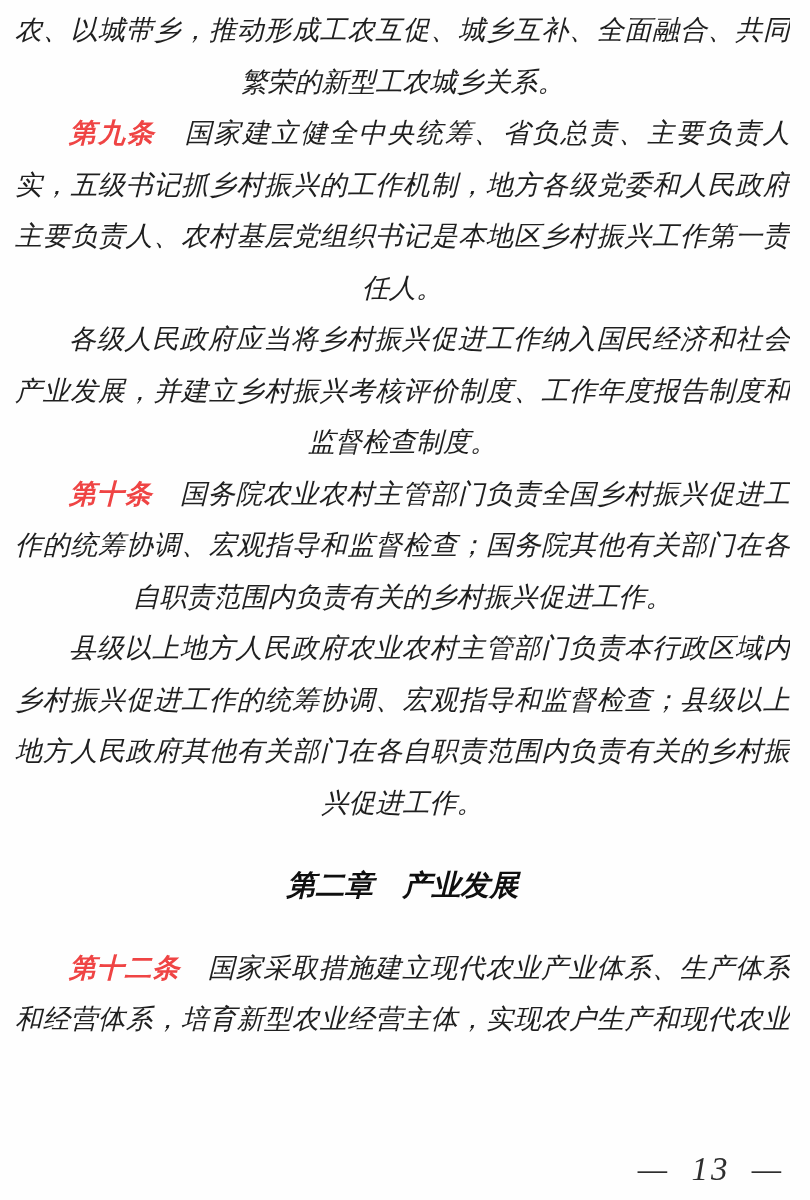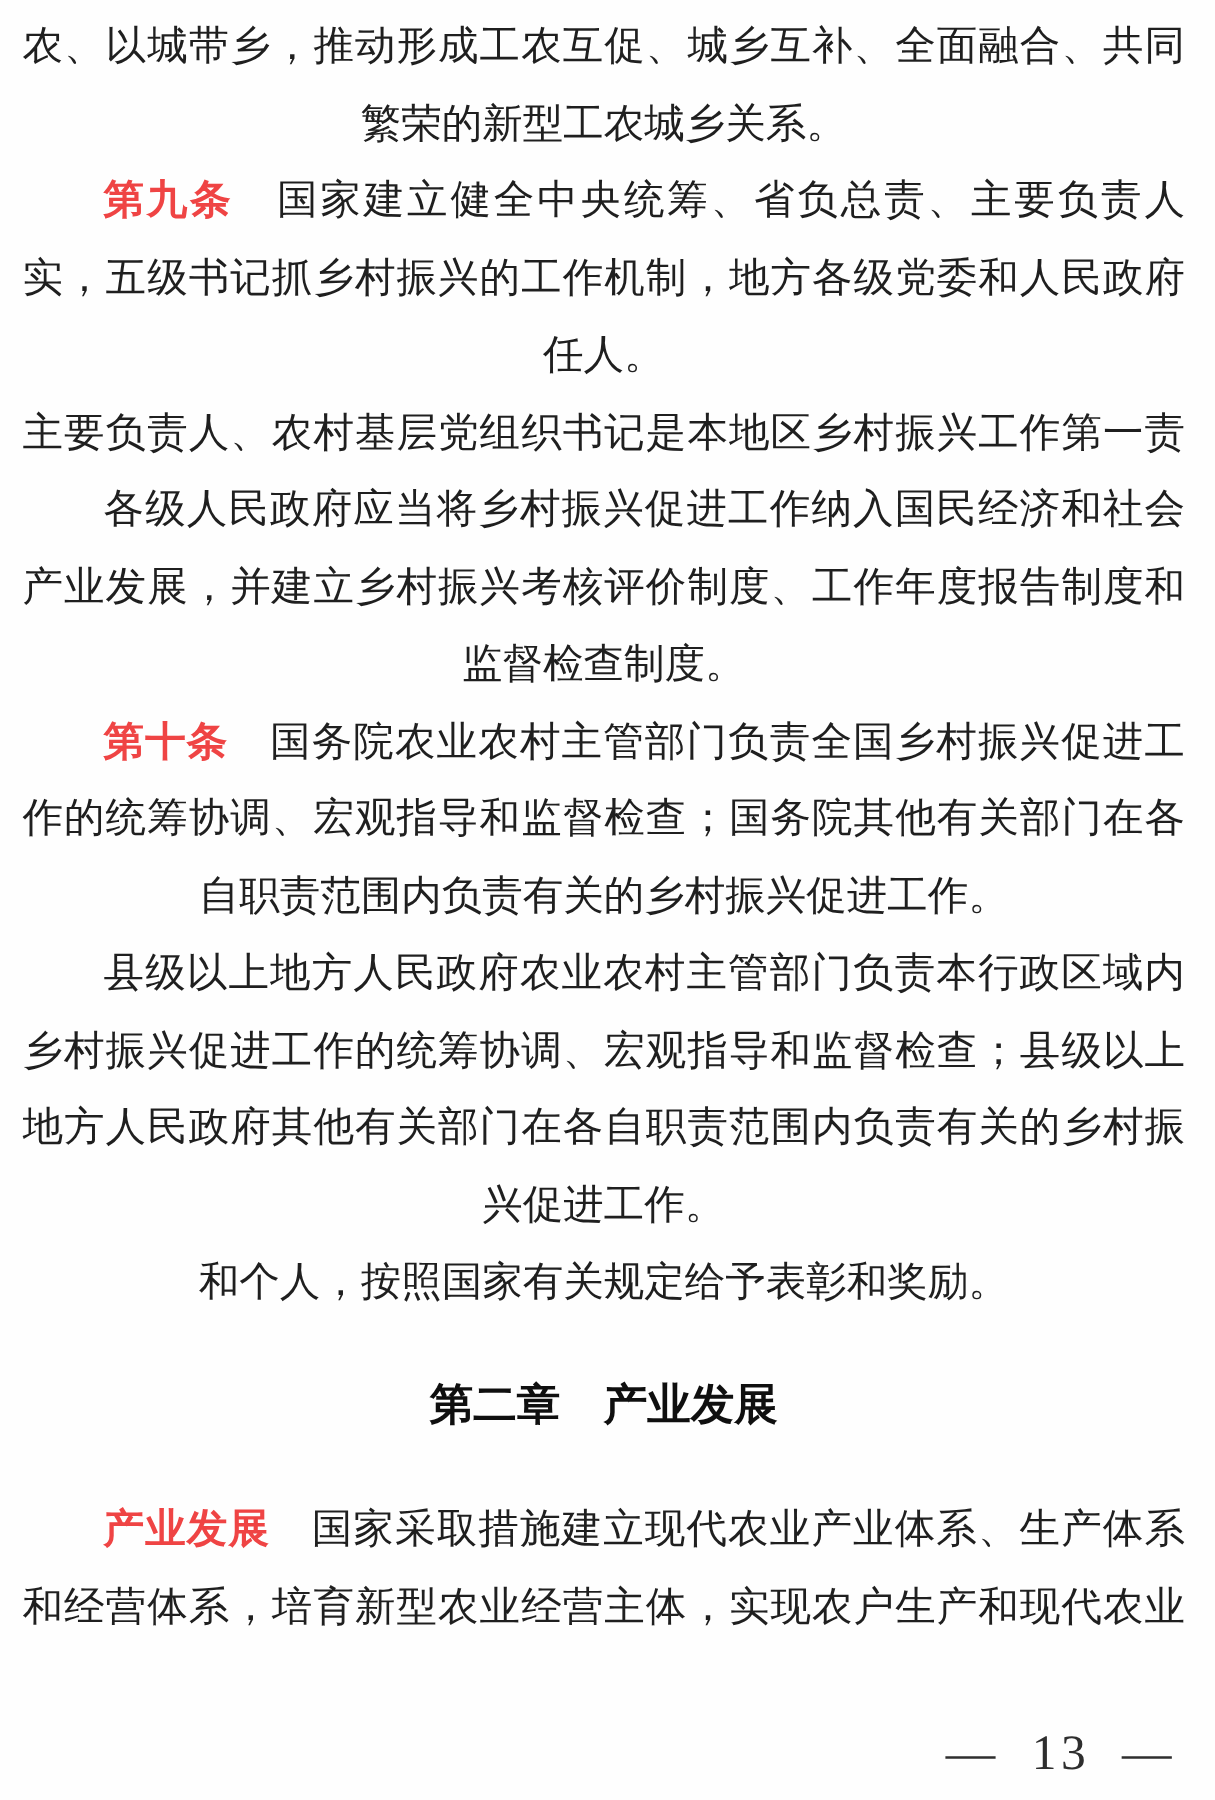--- a/index.html
+++ b/index.html
@@ -1,15 +1,15 @@
 <!DOCTYPE html>
 <html><head>
 <meta charset="utf-8">
 <style>
-  * { margin: 0; padding: 0; box-sizing: border-box; }
+  * { margin: 0; padding: 0; box-sizing: border-box; font-style: italic; }
   html, body { width: 810px; height: 1200px; }
   body {
     position: relative;
     width: 810px;
     height: 1200px;
     background: #fefefe;
     overflow: hidden;
     font-family: "Liberation Serif", serif;
     color: #1f1f1f;
   }
@@ -69,43 +69,42 @@
 
 <div class="doc-page">
   <div class="doc-body" id="doc-body">
       <div class="paragraph">
         <div class="text-line full"><span class="seg">农、以城带乡，推动形成工农互促、城乡互补、全面融合、共同</span></div>
         <div class="text-line"><span class="seg">繁荣的新型工农城乡关系。</span></div>
       </div>
       <div class="paragraph">
         <div class="text-line full indent"><span class="seg-bold">第九条</span><span class="seg">　国家建立健全中央统筹、省负总责、主要负责人</span></div>
         <div class="text-line full"><span class="seg">实，五级书记抓乡村振兴的工作机制，地方各级党委和人民政府</span></div>
+        <div class="text-line full"><span class="seg">主要负责人、农村基层党组织书记是本地区乡村振兴工作第一责</span></div>
         <div class="text-line"><span class="seg">任人。</span></div>
-        <div class="text-line full"><span class="seg">主要负责人、农村基层党组织书记是本地区乡村振兴工作第一责</span></div>
       </div>
       <div class="paragraph">
         <div class="text-line full indent"><span class="seg">各级人民政府应当将乡村振兴促进工作纳入国民经济和社会</span></div>
         <div class="text-line full"><span class="seg">产业发展，并建立乡村振兴考核评价制度、工作年度报告制度和</span></div>
         <div class="text-line"><span class="seg">监督检查制度。</span></div>
       </div>
       <div class="paragraph">
         <div class="text-line full indent"><span class="seg-bold">第十条</span><span class="seg">　国务院农业农村主管部门负责全国乡村振兴促进工</span></div>
         <div class="text-line full"><span class="seg">作的统筹协调、宏观指导和监督检查；国务院其他有关部门在各</span></div>
         <div class="text-line"><span class="seg">自职责范围内负责有关的乡村振兴促进工作。</span></div>
       </div>
       <div class="paragraph">
         <div class="text-line full indent"><span class="seg">县级以上地方人民政府农业农村主管部门负责本行政区域内</span></div>
         <div class="text-line full"><span class="seg">乡村振兴促进工作的统筹协调、宏观指导和监督检查；县级以上</span></div>
         <div class="text-line full"><span class="seg">地方人民政府其他有关部门在各自职责范围内负责有关的乡村振</span></div>
         <div class="text-line"><span class="seg">兴促进工作。</span></div>
       </div>
       <div class="paragraph">
-        <div class="text-line"><span class="seg">和个人，按照国家有关规定给予表彰和奖励。</span></div>
       </div>
       <div class="chapter-heading">第二章　产业发展</div>
       <div class="paragraph">
-        <div class="text-line full indent"><span class="seg-bold">产业发展</span><span class="seg">　国家采取措施建立现代农业产业体系、生产体系</span></div>
+        <div class="text-line full indent"><span class="seg-bold">第十二条</span><span class="seg">　国家采取措施建立现代农业产业体系、生产体系</span></div>
         <div class="text-line full"><span class="seg">和经营体系，培育新型农业经营主体，实现农户生产和现代农业</span></div>
       </div>
     </div>
 </div>
 
 <div class="page-number">— 13 —</div>
 
 </body></html>

